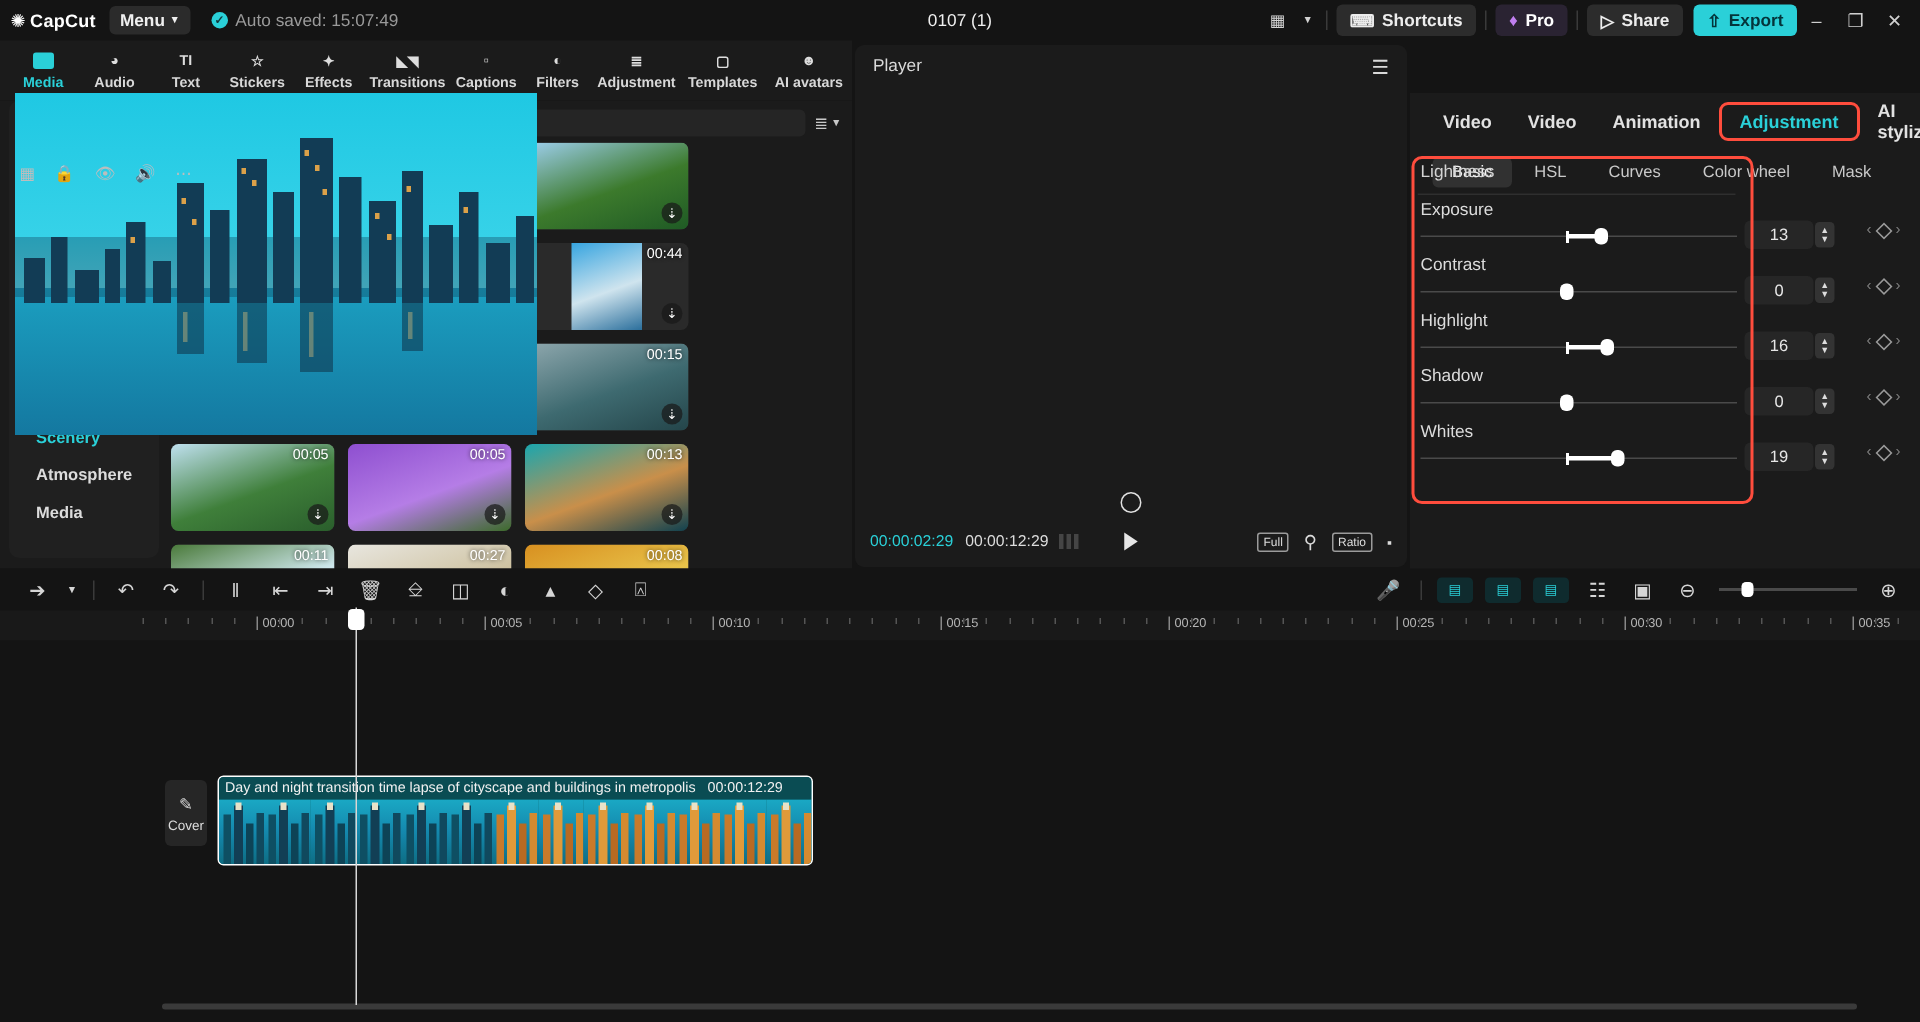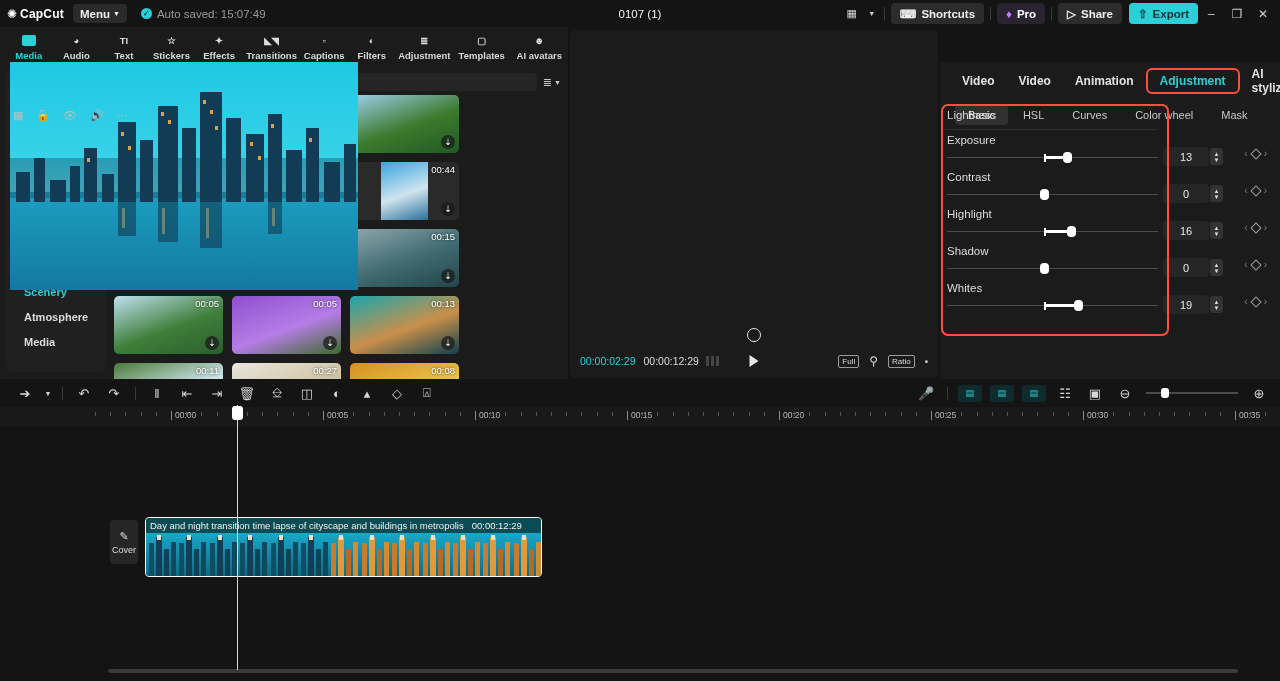--- a/index.html
+++ b/index.html
@@ -423,20 +423,24 @@
           <div class="dur">00:27</div>
         </div>
         <div class="thumb">
           <div class="pv" style="background: linear-gradient(160deg, rgb(216, 144, 32) 0%, rgb(232, 195, 74) 55%, rgb(74, 122, 42) 100%);"></div>
           <div class="dur">00:08</div>
         </div>
       </div>
   </div>
 
   <div class="player">
+    <div class="player-head">
+      <span>Player</span>
+      <span style="font-size:13px">☰</span>
+    </div>
     <div class="reset-row">
       <span class="reset-ic"></span>
     </div>
     <div class="playbar">
       <span class="tc-cur">00:00:02:29</span>
       <span class="tc-tot">00:00:12:29</span>
       <span class="kf-ic">
           <i></i>
           <i></i>
           <i></i>

